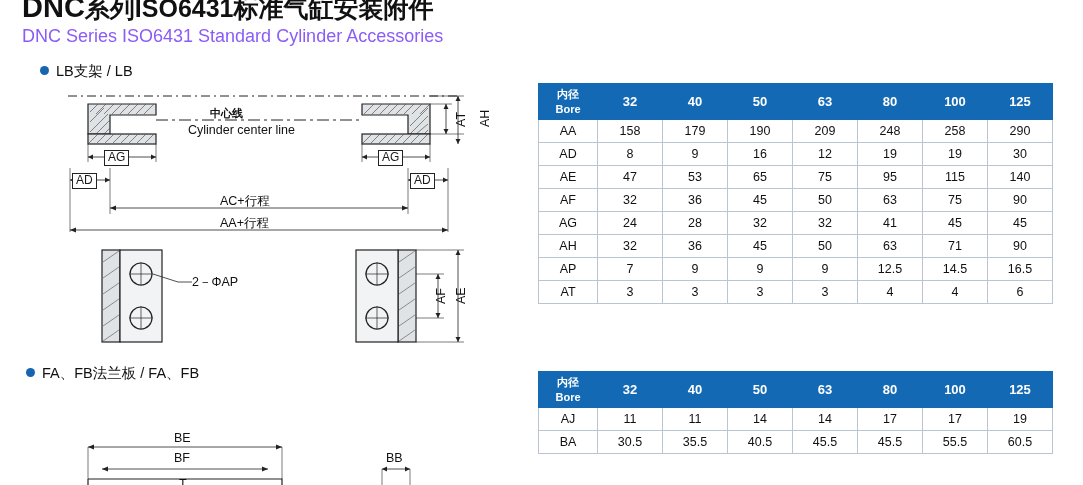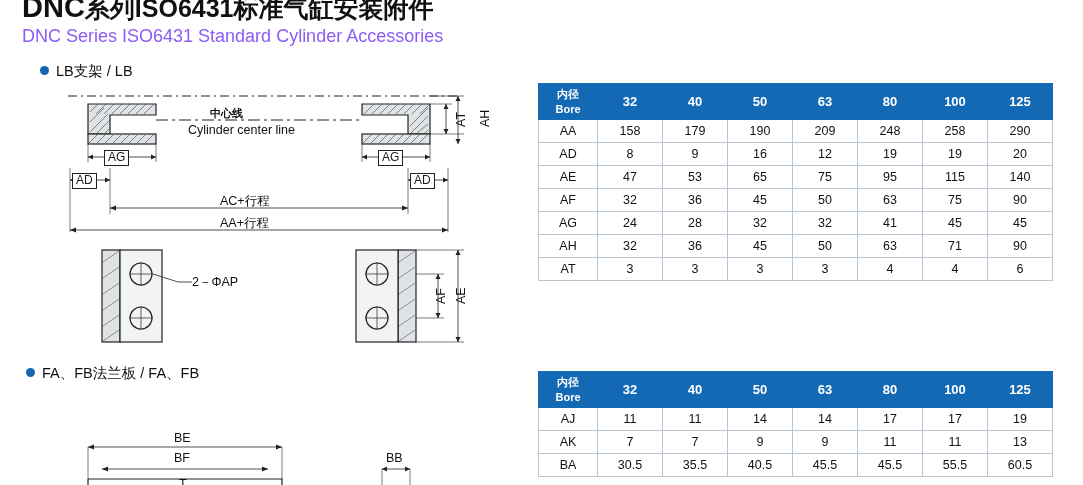--- a/index.html
+++ b/index.html
@@ -358,21 +358,21 @@
         <td class="val">290</td>
       </tr>
       <tr>
         <td class="rowlab">AD</td>
         <td class="val">8</td>
         <td class="val">9</td>
         <td class="val">16</td>
         <td class="val">12</td>
         <td class="val">19</td>
         <td class="val">19</td>
-        <td class="val">20</td>
+        <td class="val">30</td>
       </tr>
       <tr>
         <td class="rowlab">AE</td>
         <td class="val">47</td>
         <td class="val">53</td>
         <td class="val">65</td>
         <td class="val">75</td>
         <td class="val">95</td>
         <td class="val">115</td>
         <td class="val">140</td>
@@ -399,20 +399,30 @@
       </tr>
       <tr>
         <td class="rowlab">AH</td>
         <td class="val">32</td>
         <td class="val">36</td>
         <td class="val">45</td>
         <td class="val">50</td>
         <td class="val">63</td>
         <td class="val">71</td>
         <td class="val">90</td>
+      </tr>
+      <tr>
+        <td class="rowlab">AP</td>
+        <td class="val">7</td>
+        <td class="val">9</td>
+        <td class="val">9</td>
+        <td class="val">9</td>
+        <td class="val">12.5</td>
+        <td class="val">14.5</td>
+        <td class="val">16.5</td>
       </tr>
       <tr>
         <td class="rowlab">AT</td>
         <td class="val">3</td>
         <td class="val">3</td>
         <td class="val">3</td>
         <td class="val">3</td>
         <td class="val">4</td>
         <td class="val">4</td>
         <td class="val">6</td>
@@ -493,30 +503,20 @@
         <td class="rowlab">AJ</td>
         <td class="val">11</td>
         <td class="val">11</td>
         <td class="val">14</td>
         <td class="val">14</td>
         <td class="val">17</td>
         <td class="val">17</td>
         <td class="val">19</td>
       </tr>
       <tr>
-        <td class="rowlab">AK</td>
-        <td class="val">7</td>
-        <td class="val">7</td>
-        <td class="val">9</td>
-        <td class="val">9</td>
-        <td class="val">11</td>
-        <td class="val">11</td>
-        <td class="val">13</td>
-      </tr>
-      <tr>
         <td class="rowlab">BA</td>
         <td class="val">30.5</td>
         <td class="val">35.5</td>
         <td class="val">40.5</td>
         <td class="val">45.5</td>
         <td class="val">45.5</td>
         <td class="val">55.5</td>
         <td class="val">60.5</td>
       </tr>
     </tbody>

